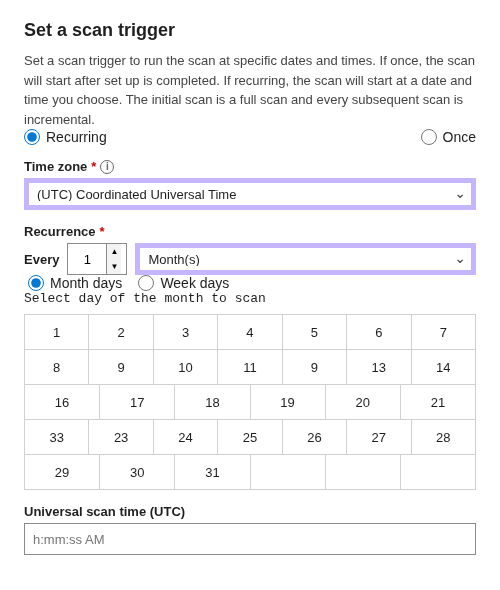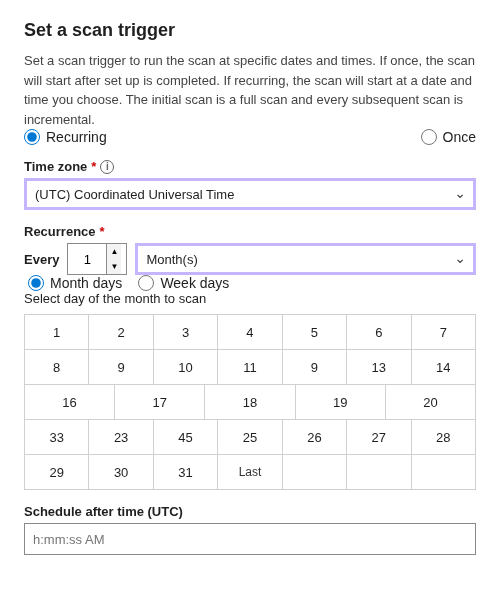--- a/index.html
+++ b/index.html
@@ -79,21 +79,21 @@
       cursor: pointer;
     }
 
     .select-wrapper {
       position: relative;
     }
 
     .select-wrapper select {
       width: 100%;
       height: 32px;
-      border: 3px solid #c4b5fd;
+      border: 5px solid #c4b5fd;
       background: #fff;
       padding: 4px 30px 4px 8px;
       font-size: 13px;
       appearance: none;
       cursor: pointer;
       color: #1f1f1f;
     }
 
     .select-wrapper::after {
       content: '⌄';
@@ -164,20 +164,21 @@
       display: flex;
       align-items: center;
       gap: 16px;
       padding-left: 4px;
     }
 
     .day-select-label {
       font-size: 13px;
       font-weight: 500;
       margin-bottom: 8px;
+      font-family: Liberation Mono, monospace;
     }
 
     .calendar-grid {
       border: 1px solid #d0d0d0;
       margin-bottom: 14px;
     }
 
     .calendar-row {
       display: flex;
       border-bottom: 1px solid #d0d0d0;
@@ -301,38 +302,38 @@
       <div class="calendar-cell">9</div>
       <div class="calendar-cell">13</div>
       <div class="calendar-cell">14</div>
     </div>
     <div class="calendar-row">
       <div class="calendar-cell">16</div>
       <div class="calendar-cell">17</div>
       <div class="calendar-cell">18</div>
       <div class="calendar-cell">19</div>
       <div class="calendar-cell">20</div>
+      <div class="calendar-cell">21</div>
     </div>
     <div class="calendar-row">
       <div class="calendar-cell">33</div>
       <div class="calendar-cell">23</div>
-      <div class="calendar-cell">45</div>
+      <div class="calendar-cell">24</div>
       <div class="calendar-cell">25</div>
       <div class="calendar-cell">26</div>
       <div class="calendar-cell">27</div>
       <div class="calendar-cell">28</div>
     </div>
     <div class="calendar-row">
       <div class="calendar-cell">29</div>
       <div class="calendar-cell">30</div>
       <div class="calendar-cell">31</div>
-      <div class="calendar-cell last-cell">Last</div>
       <div class="calendar-cell"></div>
       <div class="calendar-cell"></div>
       <div class="calendar-cell"></div>
     </div>
   </div>
 </div>
 
 <div class="section">
-  <div class="field-label">Schedule after time (UTC)</div>
+  <div class="field-label">Universal scan time (UTC)</div>
   <input type="text" class="text-input" placeholder="h:mm:ss AM" style="">
 </div>
 
 </body></html>

